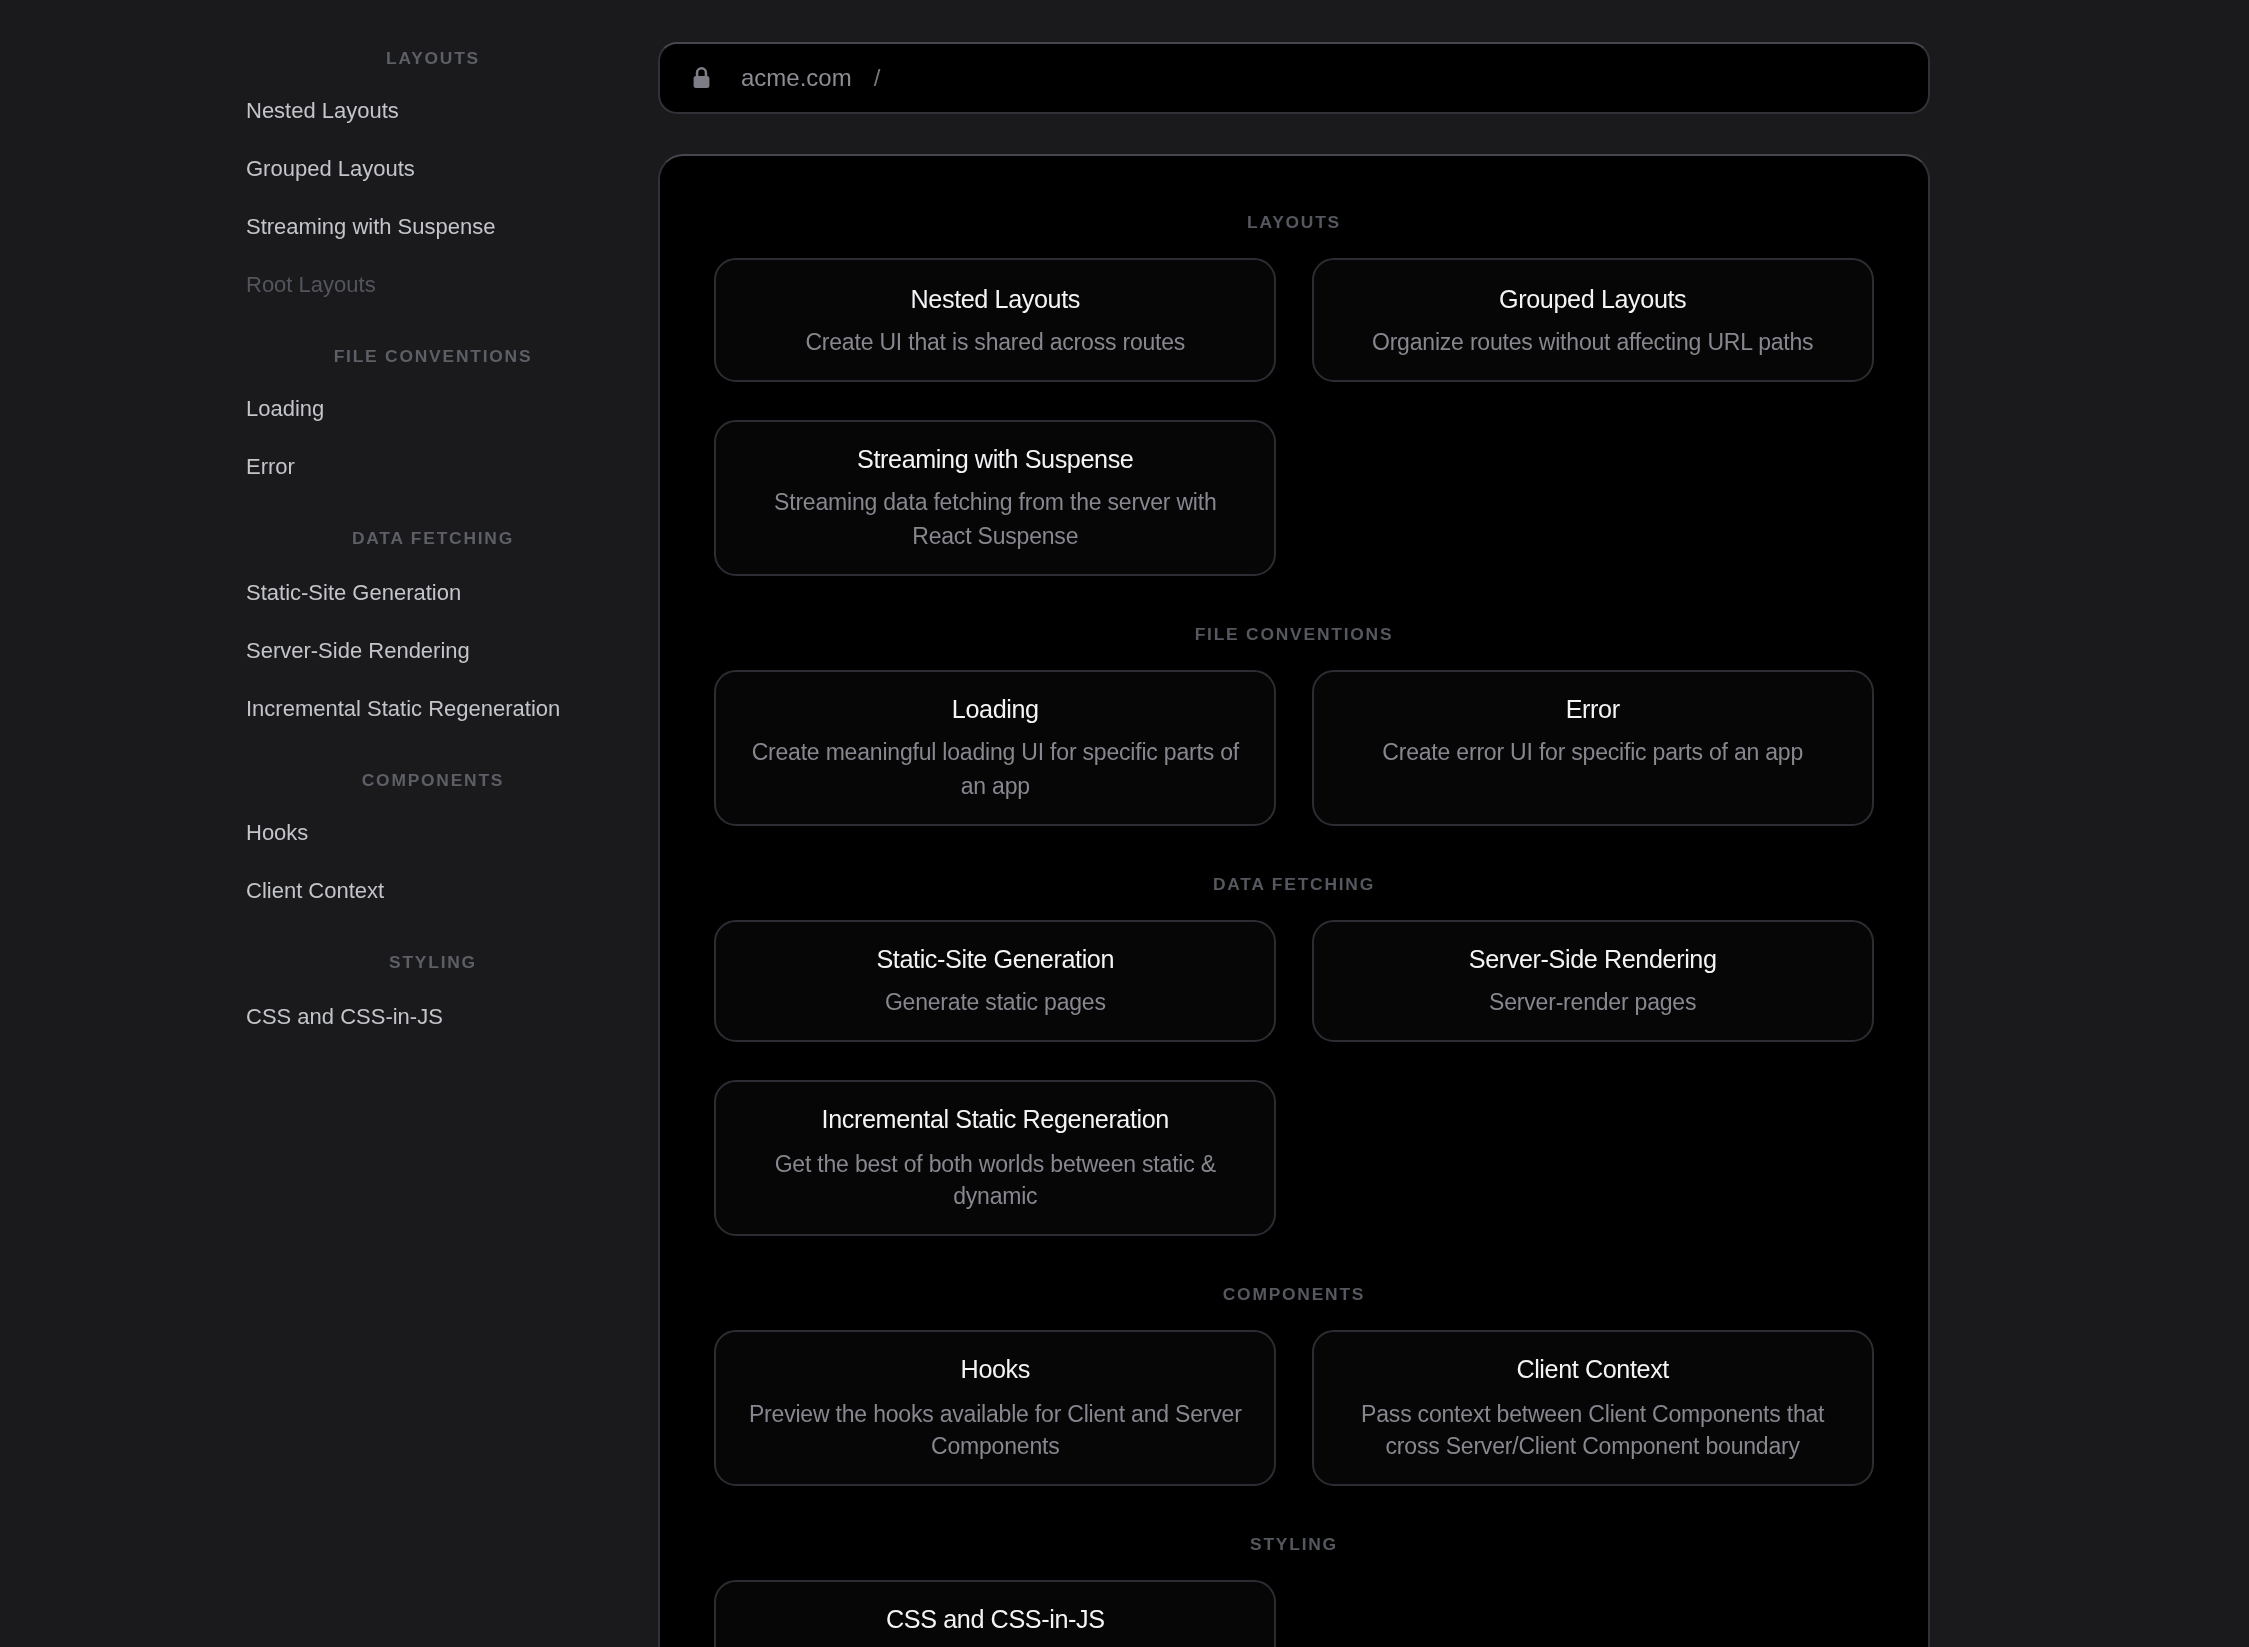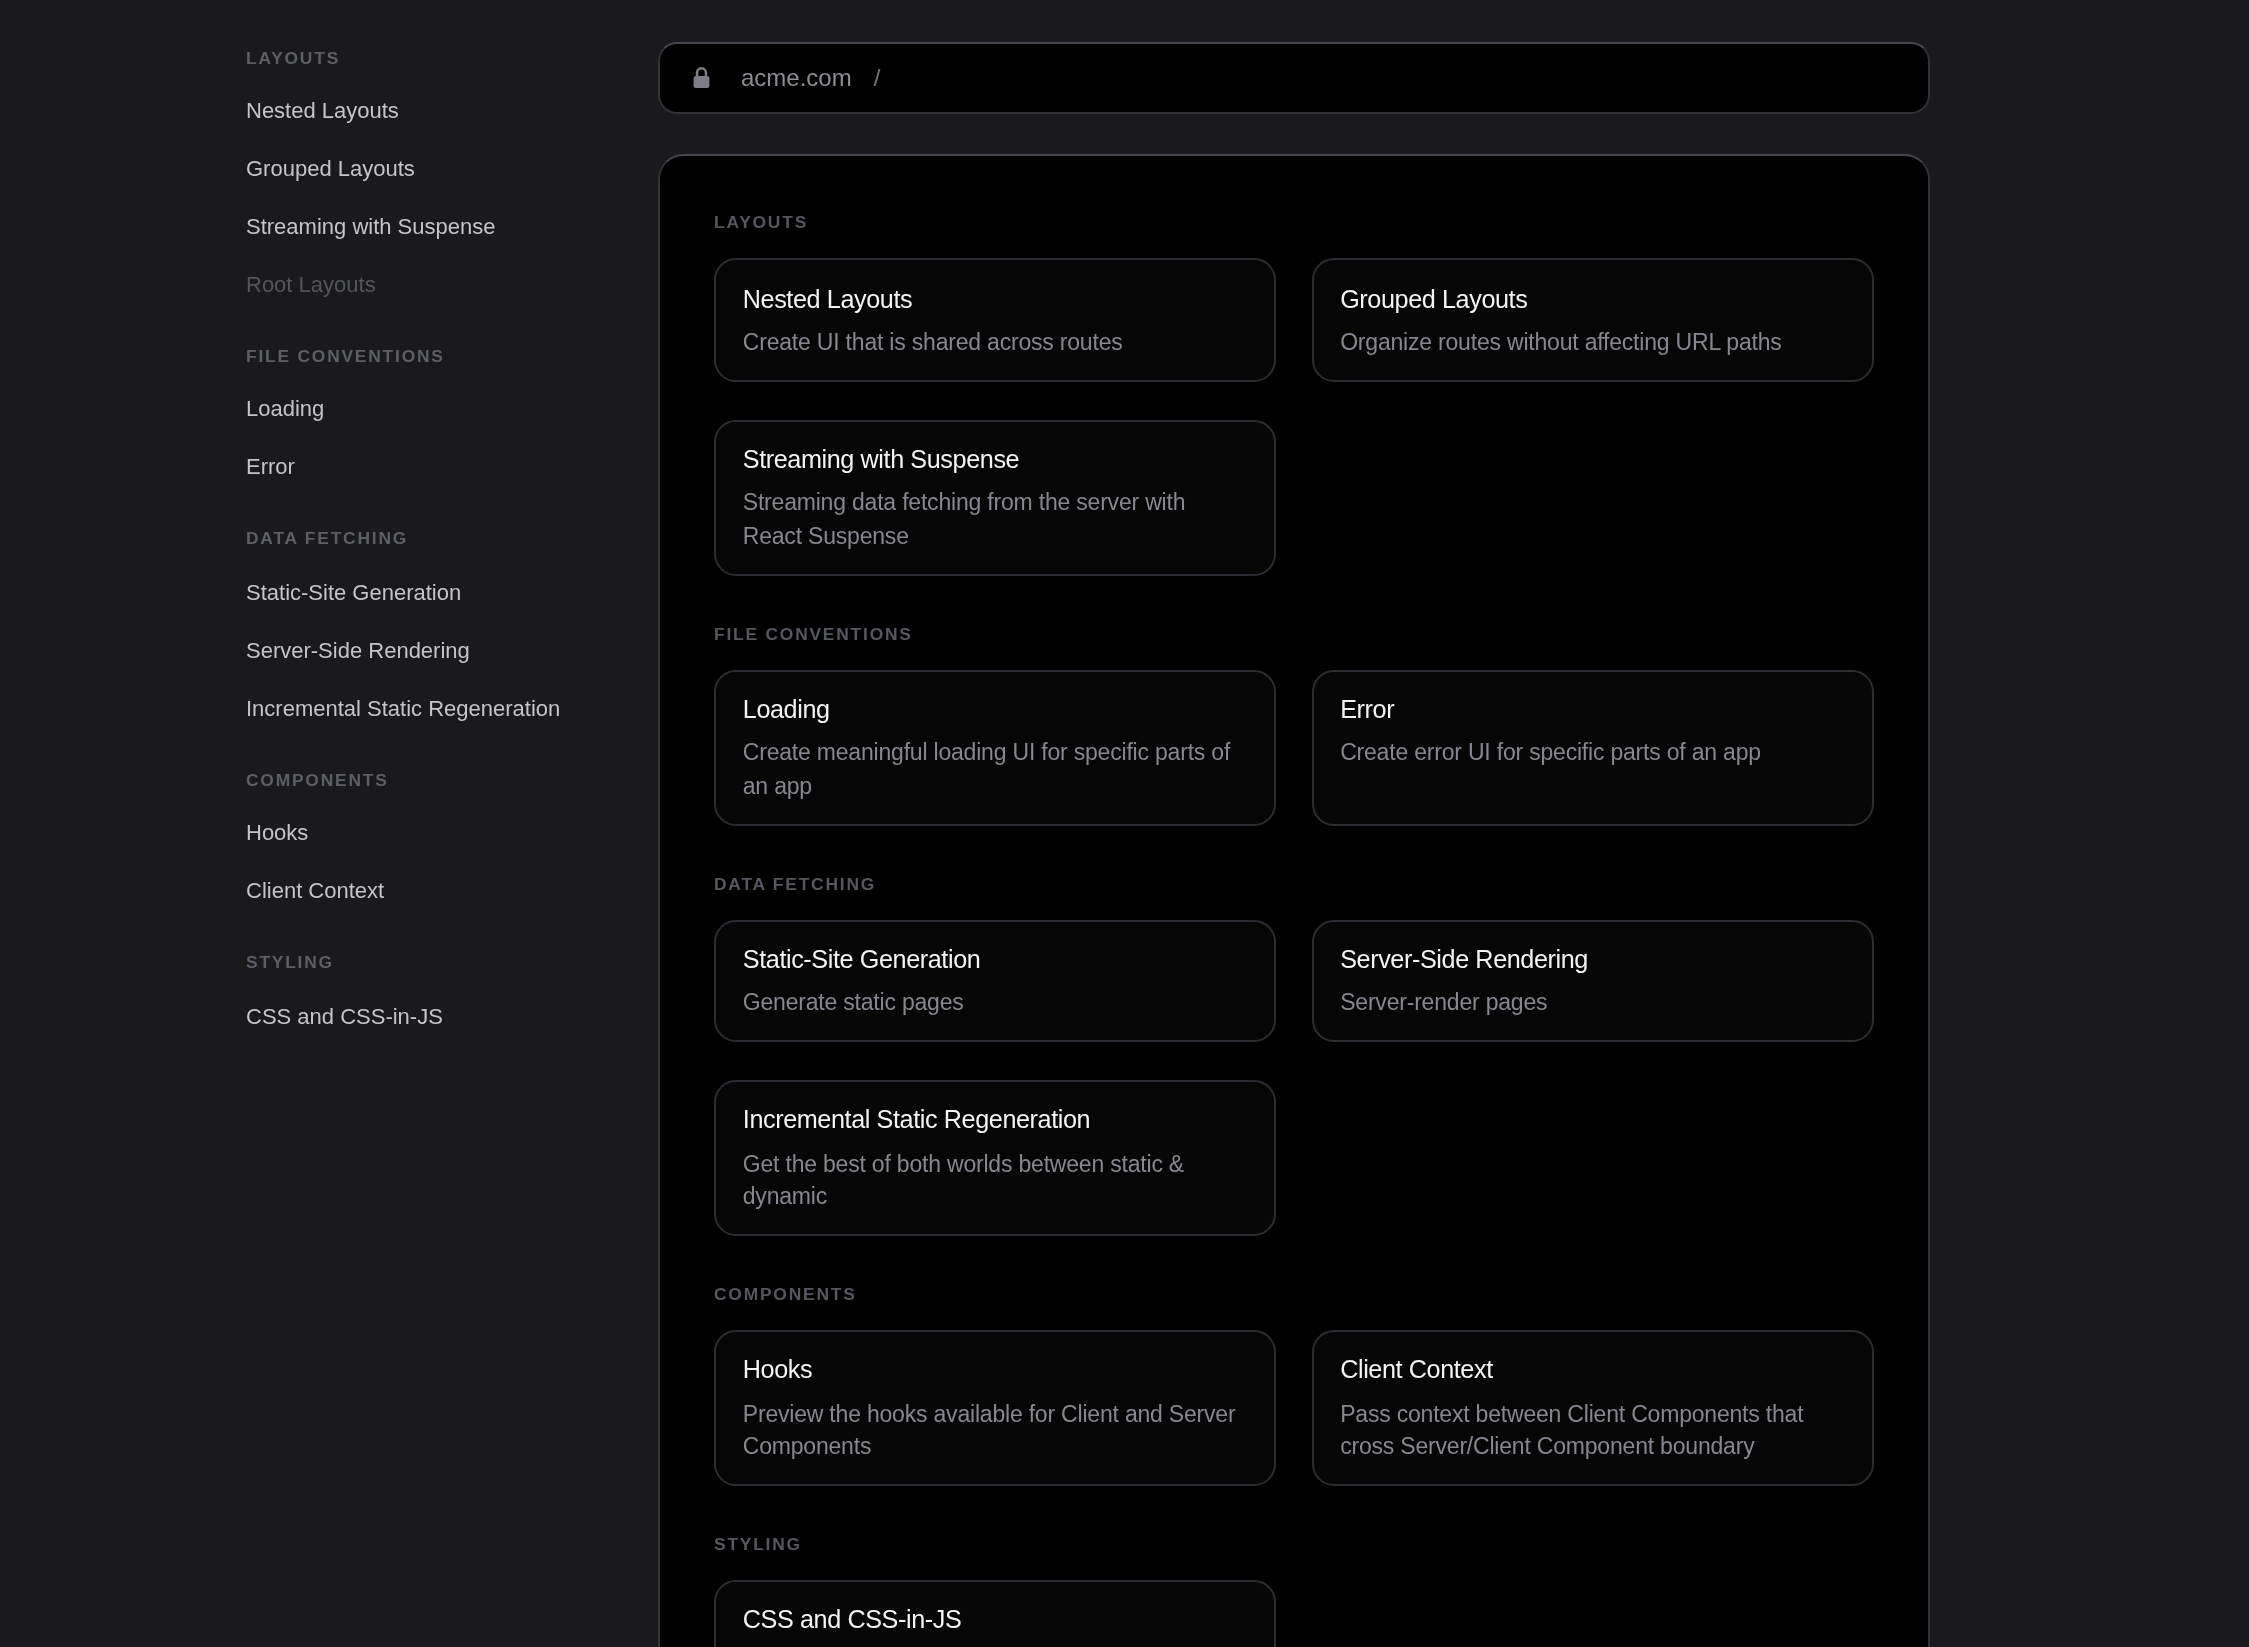--- a/index.html
+++ b/index.html
@@ -1,19 +1,19 @@
 <!DOCTYPE html>
 <html style="font-size:12.6px"><head>
 <meta charset="utf-8">
 <style>
   * { margin: 0; padding: 0; box-sizing: border-box; }
   html, body { width: 2250px; height: 1648px; overflow: hidden; }
   body { background: #1a1a1c; font-family: "Liberation Sans", "DejaVu Sans", sans-serif; }
 
-  .viewport { position: relative; width: 2036px; height: 1648px; overflow: hidden; }
+  .viewport { position: relative; width: 2036px; height: 1648px; overflow: hidden; text-align: center; }
   .scale-wrap {
     position: absolute; left: 0; top: 0;
     width: 1125px; height: 824px;
     transform: scale(2); transform-origin: 0 0;
     overflow: hidden;
   }
 
   
   .sidebar {
     position: absolute; left: 0; top: 0; width: 329px; height: 824px;

